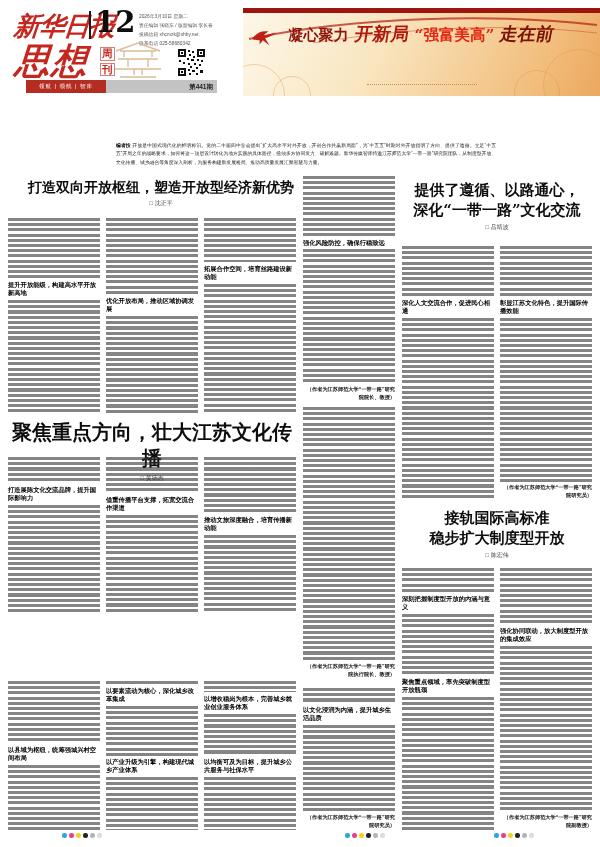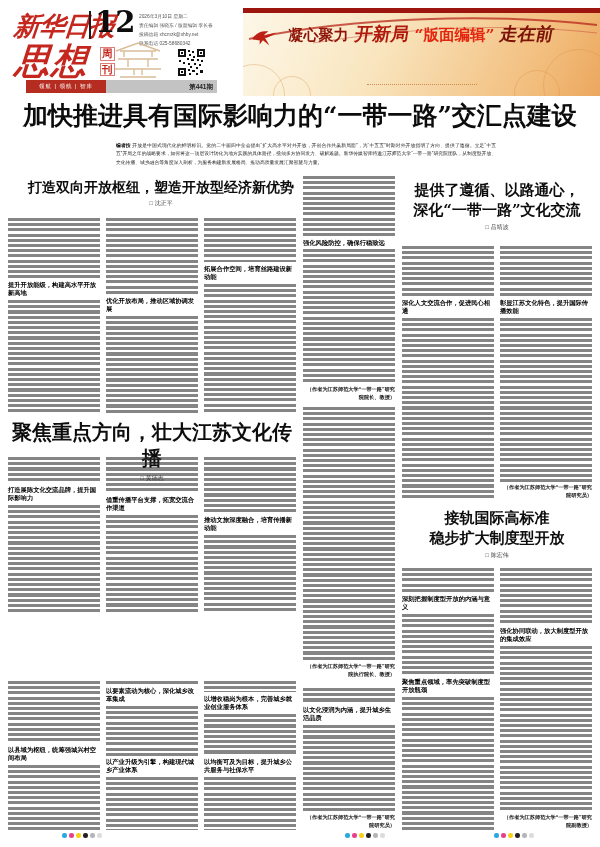--- a/index.html
+++ b/index.html
@@ -153,29 +153,28 @@
         <path d="M6,26 C110,4 250,0 354,12" stroke="#b8261a" stroke-width="2" fill="none" opacity=".75"></path>
         <path d="M70,30 C170,14 265,10 354,20" stroke="#c3493a" stroke-width="1" fill="none" opacity=".5"></path>
       </svg>
       <svg class="bird" width="26" height="18" viewBox="0 0 24 16">
         <path d="M1,9 C5,3 10,1 16,2 C13,4 12,5 12,6 L23,3 C18,7 15,8 13,8 L17,15 L11,10 L8,14 L8,10 C5,10 3,10 1,9 Z" fill="#bd2015"></path>
       </svg>
 
       <div class="slogan">
         <span class="sp1">凝心聚力</span>
         <span class="sp2">开新局</span>
-        <span class="sp3">“版面编辑”</span>
+        <span class="sp3">“强富美高”</span>
         <span class="sp4">走在前</span>
       </div>
 
       <div class="banner-dots"></div>
     </div>
   </div>
 
-  <h1 class="main-headline" style="margin:0;">加快推进具有国际影响力的“一带一路”交汇点建设</h1>
 
   <p class="editor-note" style="margin:0;">
     <span class="en-label">编者按</span><span> 开放是中国式现代化的鲜明标识。党的二十届四中全会提出“扩大高水平对外开放，开创合作共赢新局面”，为“十五五”时期对外开放指明了方向、提供了遵循。立足“十五五”开局之年的战略要求，如何将这一顶层设计转化为地方实践的具体路径，亟须多方协同发力、破解难题。新华传媒智库特邀江苏师范大学“一带一路”研究院团队，从制度型开放、文化传播、城乡融合等角度深入剖析，为服务构建新发展格局、推动高质量发展汇聚智慧与力量。</span>
   </p>
 
   <div class="art-head" style="left:17px;top:178px;width:288px;">
     <div class="a-title" style="font-size:14px;">打造双向开放枢纽，塑造开放型经济新优势</div>
     <div class="author">□ 沈正平</div>
   </div>
   <div class="cols" style="left:8px;top:218px;width:288px;height:196px;">

